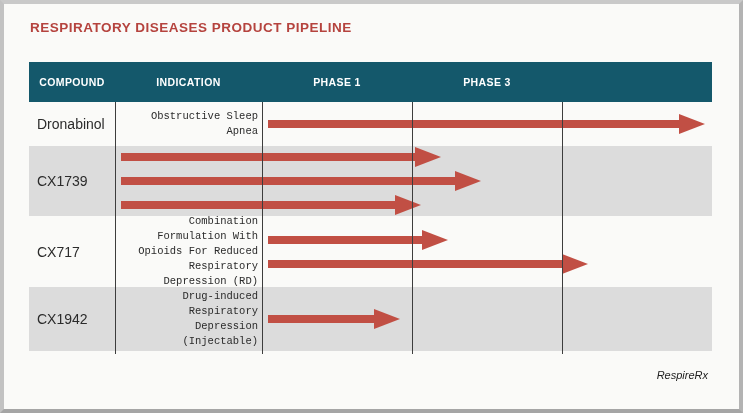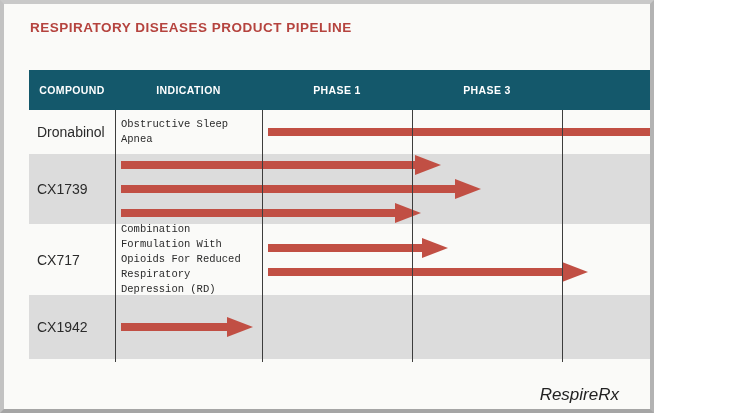--- a/index.html
+++ b/index.html
@@ -1,27 +1,28 @@
 <!DOCTYPE html>
 <html style="--title-red: #b5433e; --arrow-red: #c14f44; --teal: #14586b; --row-gray: #dcdcdc;"><head>
 <meta charset="utf-8">
 <style>
   html,body { margin:0; padding:0; background:#ffffff; font-family:"Liberation Sans", sans-serif; }
   .card {
-    position:relative; width:654px; height:413px; box-sizing:border-box;
+    position:relative; width:743px; height:413px; box-sizing:border-box;
     background:#fafaf8; overflow:hidden;
     border:4px solid;
     border-color:#c9c9c9 #b3b3b3 #a5a5a5 #c2c2c2;
+    text-align:right;
   }
   .title {
     position:absolute; left:26px; top:16px;
     font-size:13.5px; font-weight:bold; letter-spacing:.5px;
     color:var(--title-red,#b5433e);
   }
-  .pipeline { position:absolute; left:25px; top:66px; width:683px; height:295px; }
+  .pipeline { position:absolute; left:25px; top:58px; width:683px; height:295px; }
   .header-row { display:flex; height:40px; background:var(--teal,#14586b); }
   .hcell {
     color:#ffffff; font-weight:bold; font-size:10.5px; letter-spacing:.4px;
     display:flex; align-items:center; justify-content:center; box-sizing:border-box;
   }
   .hcell.c0{width:86px} .hcell.c1{width:147px} .hcell.c2{width:150px} .hcell.c3{width:150px} .hcell.c4{width:150px}
   .rows { position:relative; }
   .prow { display:flex; }
   .prow.shaded { background:var(--row-gray,#dcdcdc); }
   .prow:nth-child(1){height:44px}
@@ -46,22 +47,22 @@
   .arrow { height:20px; display:flex; align-items:center; margin-left:6px; }
   .arrow .shaft { flex:1; height:8px; background:var(--arrow-red,#c14f44); }
   .arrow .head {
     width:0; height:0;
     border-top:10px solid transparent; border-bottom:10px solid transparent;
     border-left:26px solid var(--arrow-red,#c14f44);
   }
   .vline { position:absolute; top:40px; height:252px; width:1px; background:#3d3d3d; }
   .vline.l0{left:86px} .vline.l1{left:233px} .vline.l2{left:383px} .vline.l3{left:533px}
   .brand {
-    position:absolute; right:31px; bottom:4px;
-    font-style:italic; font-size:17px; color:#222222;
+    position:absolute; right:31px; bottom:28px;
+    font-style:italic; font-size:11px; color:#222222;
   }
 </style>
 </head>
 <body>
 
 <div class="card">
   <div class="title">RESPIRATORY DISEASES PRODUCT PIPELINE</div>
 
   <div class="pipeline">
     <div class="header-row">
@@ -112,20 +113,23 @@
               <div class="head"></div>
             </div>
             <div class="arrow" style="width: 319.8px;">
               <div class="shaft"></div>
               <div class="head"></div>
             </div>
           </div>
         </div>
         <div class="prow shaded">
           <div class="ccell">CX1942</div>
+          <div class="icell">
+            <div class="ind">Drug-induced Respiratory Depression (Injectable)</div>
+          </div>
           <div class="stage-area">
             <div class="arrow" style="width: 132.15px;">
               <div class="shaft"></div>
               <div class="head"></div>
             </div>
           </div>
         </div>
       </div>
 
     <div class="vline l0"></div>

